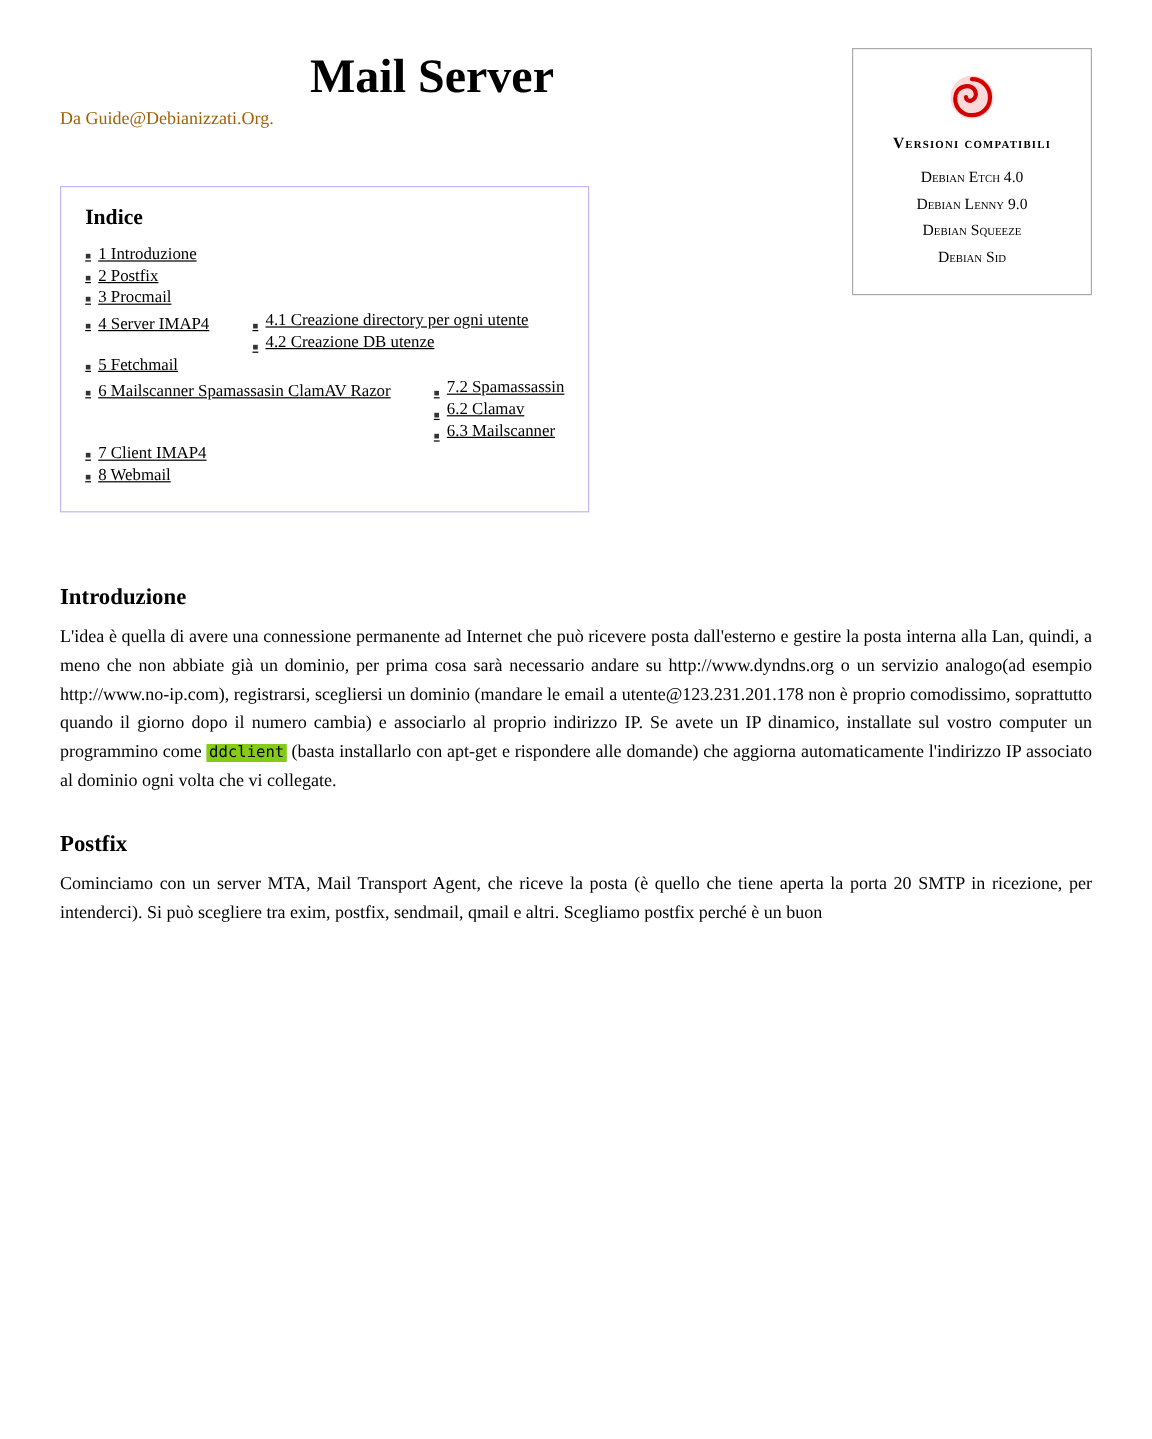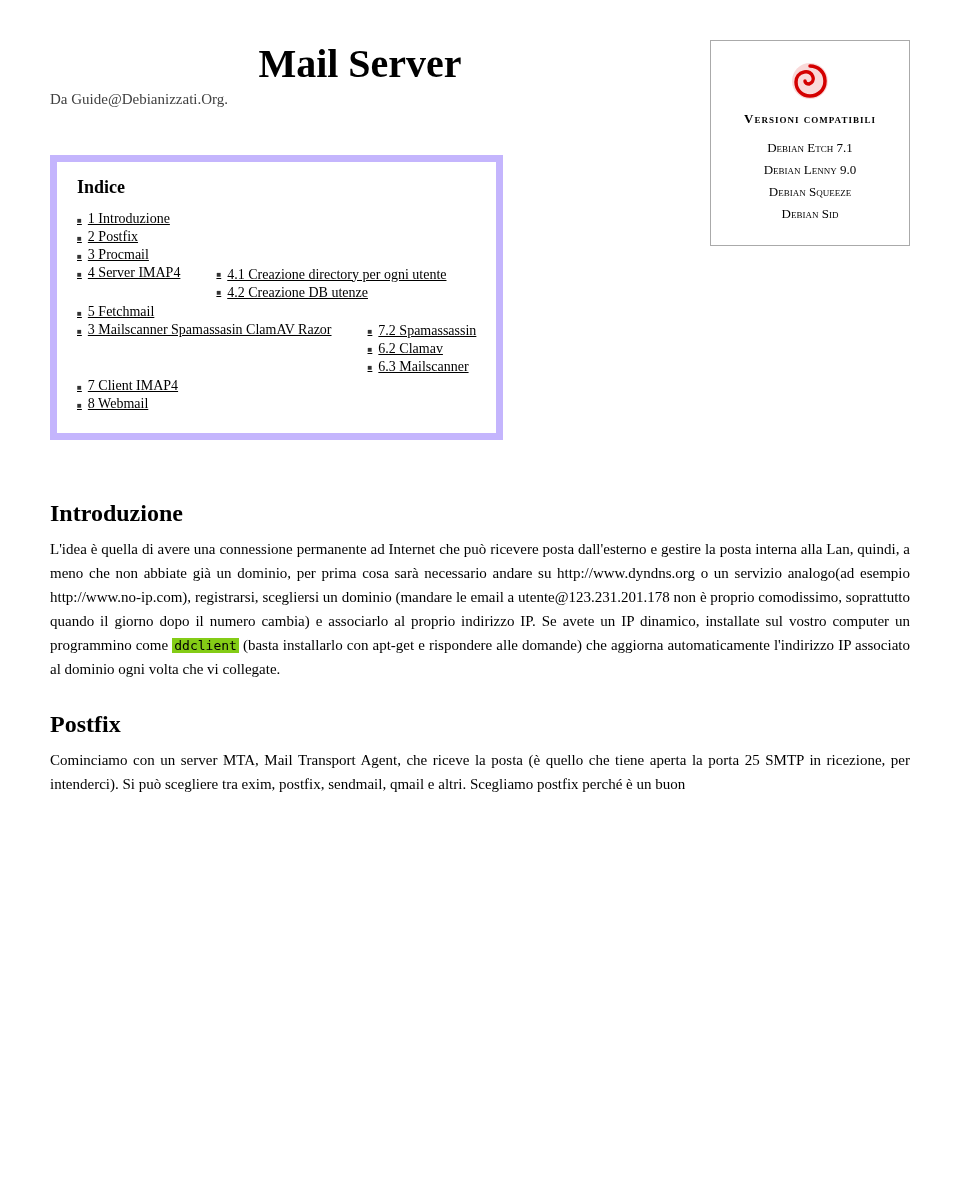--- a/index.html
+++ b/index.html
@@ -13,21 +13,21 @@
     }
     h1.page-title {
       font-size: 40px;
       font-weight: bold;
       font-family: 'Linux Libertine', 'Georgia', serif;
       margin-bottom: 4px;
       text-align: center;
     }
     .subtitle {
       font-size: 15px;
-      color: #404040;
+      color: #a16207;
       margin-bottom: 30px;
     }
     .versioni-box {
       border: 1px solid #aaa;
       padding: 20px 32px;
       text-align: center;
       min-width: 200px;
       float: right;
       margin-left: 40px;
       margin-bottom: 20px;
@@ -46,21 +46,21 @@
       margin-bottom: 10px;
       display: block;
     }
     .versioni-item {
       font-variant: small-caps;
       font-size: 13px;
       display: block;
       line-height: 1.7;
     }
     .indice-box {
-      border: 7px solid #c4b5fd;
+      border: 1px solid #c4b5fd;
       padding: 15px 20px 20px 20px;
       display: inline-block;
       min-width: 340px;
       margin-bottom: 30px;
       clear: both;
     }
     .indice-title {
       font-size: 18px;
       font-weight: bold;
       margin-bottom: 12px;
@@ -84,31 +84,31 @@
       flex-shrink: 0;
     }
     .indice-sublist {
       list-style: none;
       padding-left: 30px;
     }
     .indice-sublist > li {
       padding: 1px 0;
       font-size: 14px;
       display: flex;
-      align-items: center;
+      align-items: flex-end;
       gap: 6px;
     }
     .indice-sublist > li::before {
       content: '■';
       font-size: 8px;
       color: #333;
       flex-shrink: 0;
     }
     h2.section-title {
-      font-size: 24px;
+      font-size: 19px;
       font-weight: bold;
       margin-top: 30px;
       margin-bottom: 10px;
       font-family: 'Linux Libertine', 'Georgia', serif;
     }
     p.body-text {
       font-size: 15px;
       line-height: 1.6;
       margin-bottom: 10px;
       text-align: justify;
@@ -132,21 +132,21 @@
 <div class="clearfix">
   
   <div class="versioni-box">
 
     <svg class="debian-logo" viewBox="0 0 40 40" xmlns="http://www.w3.org/2000/svg">
       <circle cx="20" cy="20" r="18" fill="#d40000" opacity="0.15"></circle>
 
       <path d="M20 5 C28 5, 35 11, 35 20 C35 29, 28 35, 20 35 C12 35, 6 29, 6 21 C6 16, 9 12, 14 11 C18 10, 22 12, 23 16 C24 19, 22 22, 19 23 C17 23, 15 22, 15 20" fill="none" stroke="#d40000" stroke-width="3.5" stroke-linecap="round"></path>
     </svg>
     <span class="versioni-title">Versioni compatibili</span>
-    <span class="versioni-item">Debian Etch 7.1</span>
+    <span class="versioni-item">Debian Etch 4.0</span>
     <span class="versioni-item">Debian Lenny 9.0</span>
     <span class="versioni-item">Debian Squeeze</span>
     <span class="versioni-item">Debian Sid</span>
   </div>
 
   
   <h1 class="page-title">Mail Server</h1>
   <p class="subtitle">Da Guide@Debianizzati.Org.</p>
 
   <br>
@@ -172,21 +172,21 @@
             </li>
           <li>
               <span>4.2 Creazione DB utenze</span>
             </li>
         </ul>
       </li>
       <li>
           <span>5 Fetchmail</span>
         </li>
       <li>
-        <span>3 Mailscanner Spamassasin ClamAV Razor</span>
+        <span>6 Mailscanner Spamassasin ClamAV Razor</span>
         <ul class="indice-sublist">
           <li>
               <span>7.2 Spamassassin</span>
             </li>
           <li>
               <span>6.2 Clamav</span>
             </li>
           <li>
               <span>6.3 Mailscanner</span>
             </li>
@@ -199,13 +199,13 @@
           <span>8 Webmail</span>
         </li>
     </ul>
   </div>
 </div>
 
 <h2 class="section-title">Introduzione</h2>
 <p class="body-text">L'idea è quella di avere una connessione permanente ad Internet che può ricevere posta dall'esterno e gestire la posta interna alla Lan, quindi, a meno che non abbiate già un dominio, per prima cosa sarà necessario andare su http://www.dyndns.org o un servizio analogo(ad esempio http://www.no-ip.com), registrarsi, scegliersi un dominio (mandare le email a utente@123.231.201.178 non è proprio comodissimo, soprattutto quando il giorno dopo il numero cambia) e associarlo al proprio indirizzo IP. Se avete un IP dinamico, installate sul vostro computer un programmino come <code class="inline-code">ddclient</code> (basta installarlo con apt-get e rispondere alle domande) che aggiorna automaticamente l'indirizzo IP associato al dominio ogni volta che vi collegate.</p>
 
 <h2 class="section-title">Postfix</h2>
-<p class="body-text">Cominciamo con un server MTA, Mail Transport Agent, che riceve la posta (è quello che tiene aperta la porta 25 SMTP in ricezione, per intenderci). Si può scegliere tra exim, postfix, sendmail, qmail e altri. Scegliamo postfix perché è un buon</p>
+<p class="body-text">Cominciamo con un server MTA, Mail Transport Agent, che riceve la posta (è quello che tiene aperta la porta 20 SMTP in ricezione, per intenderci). Si può scegliere tra exim, postfix, sendmail, qmail e altri. Scegliamo postfix perché è un buon</p>
 
 </body></html>

